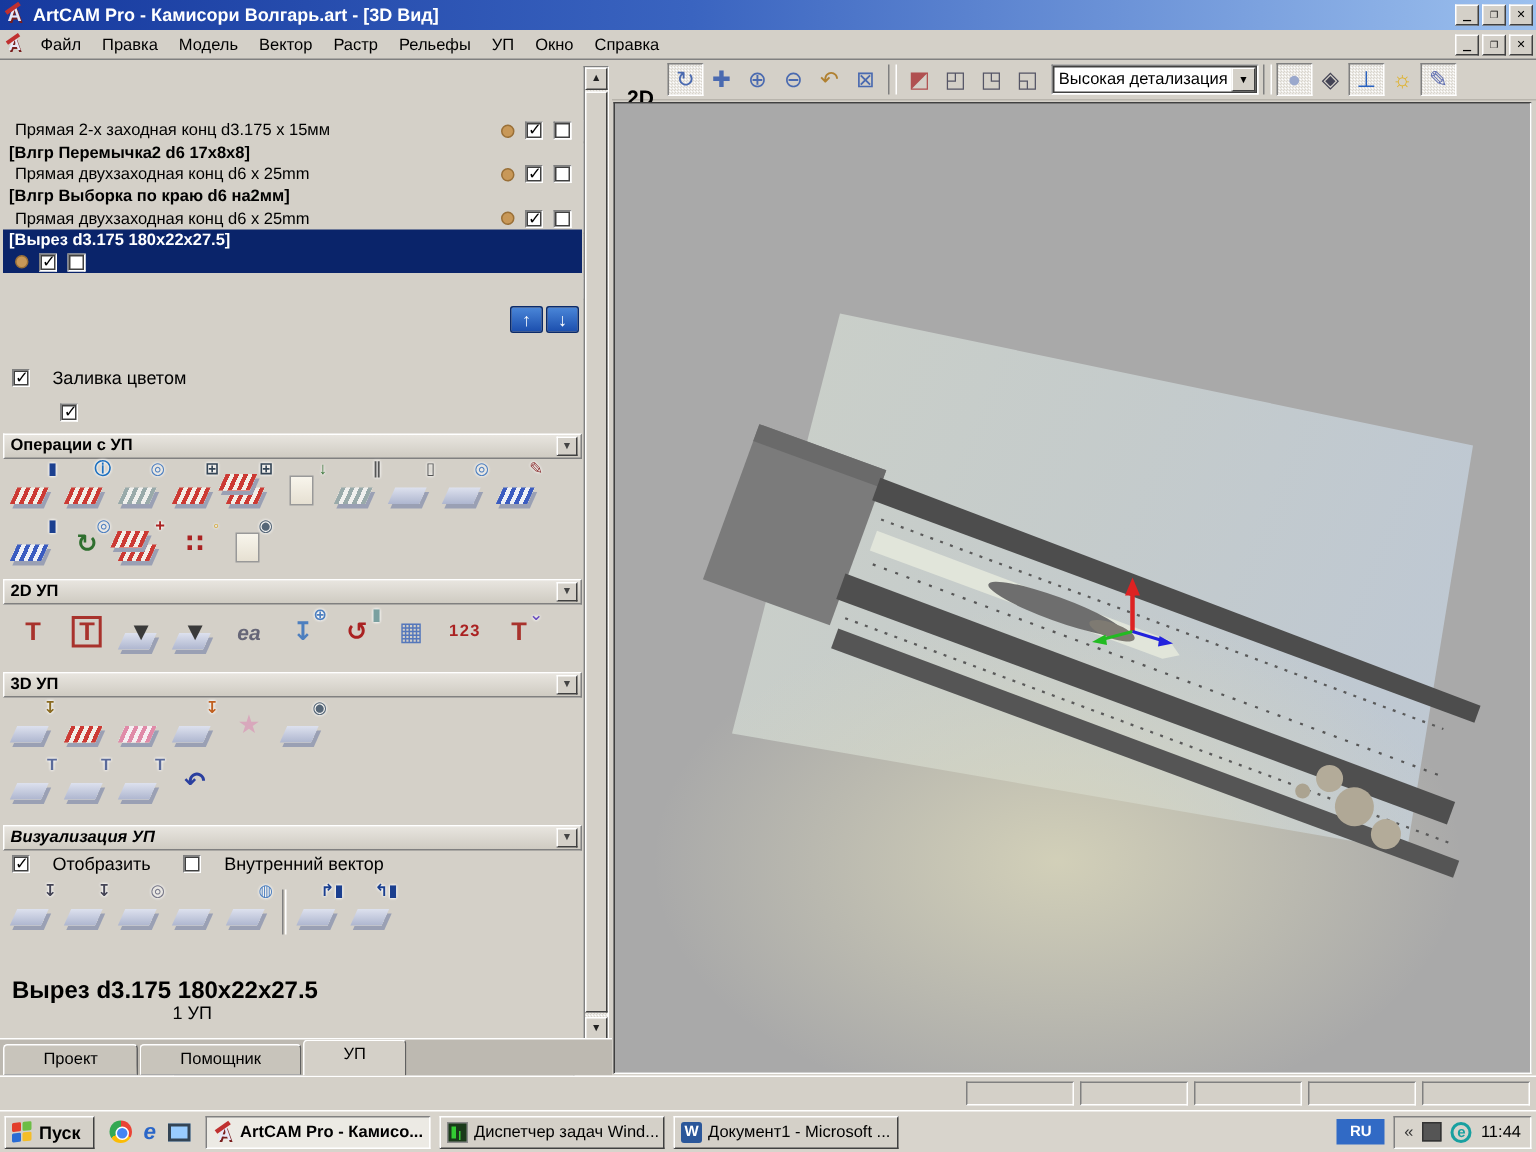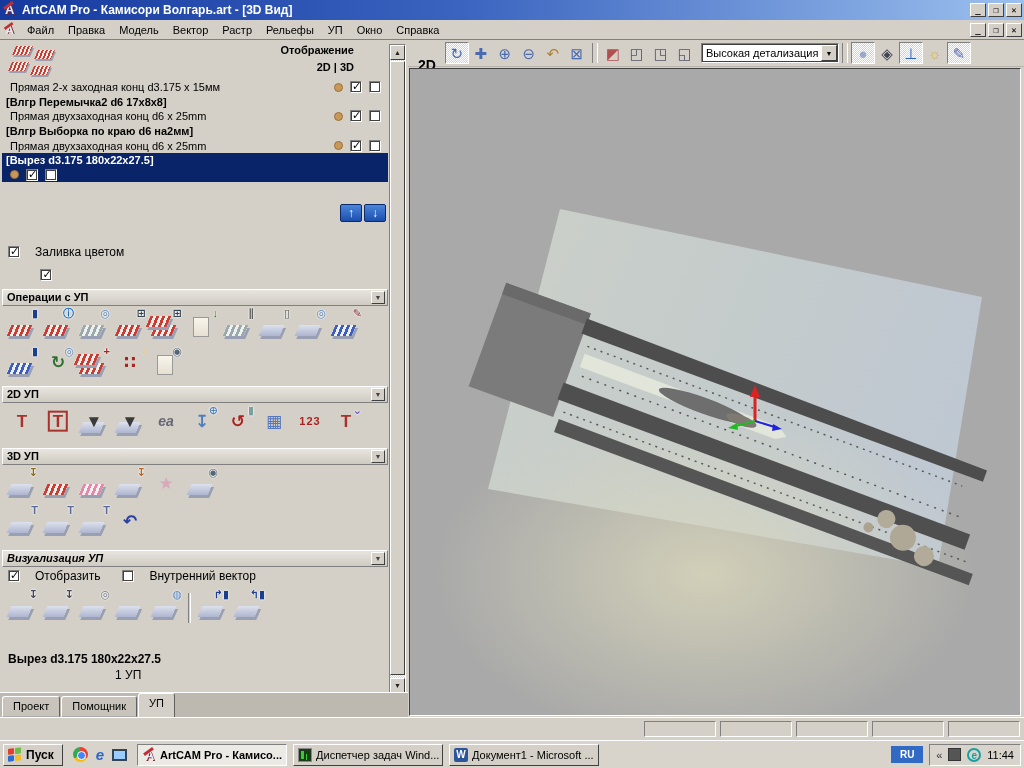--- a/index.html
+++ b/index.html
@@ -75,27 +75,27 @@
   .b-multi { background:repeating-linear-gradient(90deg,#cc3a34 0 3px,#f2efe8 3px 6px); }
   .b-multi::after { content:""; position:absolute; left:-9px; top:-9px; width:21px; height:11px;
     background:repeating-linear-gradient(90deg,#cc3a34 0 3px,#f2efe8 3px 6px); box-shadow:3px 3px 0 #9aa0b4; }
   .gl { position:absolute; left:50%; top:50%; transform:translate(-50%,-54%); font-size:17px; font-weight:bold; line-height:1; }
   .gl.small { font-size:11px; letter-spacing:1px; }
   .gl.framed { border:2px solid #a8322c; padding:0 3px; }
   .gl.italic { font-style:italic; font-size:14px; }
   .bdg { position:absolute; top:0; right:2px; font-size:11px; font-weight:bold; line-height:1; text-shadow:0 0 2px #fff,0 0 2px #fff; }
   .vsep { width:3px; height:30px; border-left:1px solid #808080; border-right:1px solid #fff; margin:0 4px; flex:none; }
 
-  #footer-name { position:absolute; left:8px; top:612px; font-weight:bold; font-size:12px; }
+  #footer-name { position:absolute; left:8px; top:612px; font-weight:bold; font-size:16px; }
   #footer-count { position:absolute; left:115px; top:628px; font-size:12px; }
   #edit-btn { position:absolute; left:115px; top:655px; width:268px; height:23px; text-align:center; font-size:12px; padding-top:4px; }
 
   
   #tabs { position:absolute; left:0; top:692px; width:408px; height:25px; border-top:1px solid #fff; background:#bdb9b1; display:flex; align-items:flex-end; padding-left:2px; }
-  .tab { height:21px; padding:3px 10px 0; background:#c8c4bb; border:1px solid; border-color:#fff #606060 #aaa #fff; border-radius:3px 3px 0 0; margin-right:1px;margin-top:36px; }
+  .tab { height:21px; padding:3px 26px 0; background:#c8c4bb; border:1px solid; border-color:#fff #606060 #aaa #fff; border-radius:3px 3px 0 0; margin-right:1px;margin-top:36px; }
   .tab.active { background:#d4d0c8; height:24px; border-bottom:none; font-weight:normal; position:relative; z-index:2; }
 
   
   #right { position:absolute; left:408px; top:40px; width:616px; height:677px; background:#d4d0c8; }
   #vtoolbar { position:absolute; left:0; top:0; width:616px; height:27px; display:flex; align-items:center; padding:1px 4px; border-bottom:1px solid #b8b4ac; }
   #mode-2d { font-weight:bold; font-size:14px; padding:1px 5px; margin-right:3px; }
   .tbtn { width:24px; height:22px; display:flex; align-items:center; justify-content:center; flex:none; border:1px solid transparent; }
   .tbtn.pressed { border-color:#808080 #fff #fff #808080; background:repeating-conic-gradient(#fff 0 25%,#d8d4cc 0 50%) 0 0/2px 2px; }
   .tglyph { font-size:15px; line-height:1; }
   .tb-sep { width:6px; height:20px; border-left:1px solid #808080; border-right:1px solid #fff; margin:0 3px; flex:none; }
@@ -165,30 +165,20 @@
       </div>
     <div class="winbtns">
       <div class="winbtn raised">_</div>
       <div class="winbtn raised">❐</div>
       <div class="winbtn raised">✕</div>
     </div>
   </div>
 
   <div id="panel">
 
-    <div id="panel-head">
-      <div id="cluster">
-        <span class="mini-blk" style="left:4px;top:2px;"></span>
-        <span class="mini-blk" style="left:26px;top:6px;"></span>
-        <span class="mini-blk" style="left:0px;top:18px;"></span>
-        <span class="mini-blk" style="left:22px;top:22px;"></span>
-      </div>
-      <div id="disp-title">Отображение</div>
-      <div id="disp-cols">2D | 3D</div>
-    </div>
 
     <div id="tp-list">
         <div class="tp-row tp-tool">
           <span class="tp-label">Прямая 2-х заходная конц d3.175 x 15мм</span>
           <span class="dot"></span>
           <span class="cb on"></span>
           <span class="cb"></span>
         </div>
         <div class="tp-row tp-group">
           <span class="tp-label">[Влгр Перемычка2 d6 17x8x8]</span>

